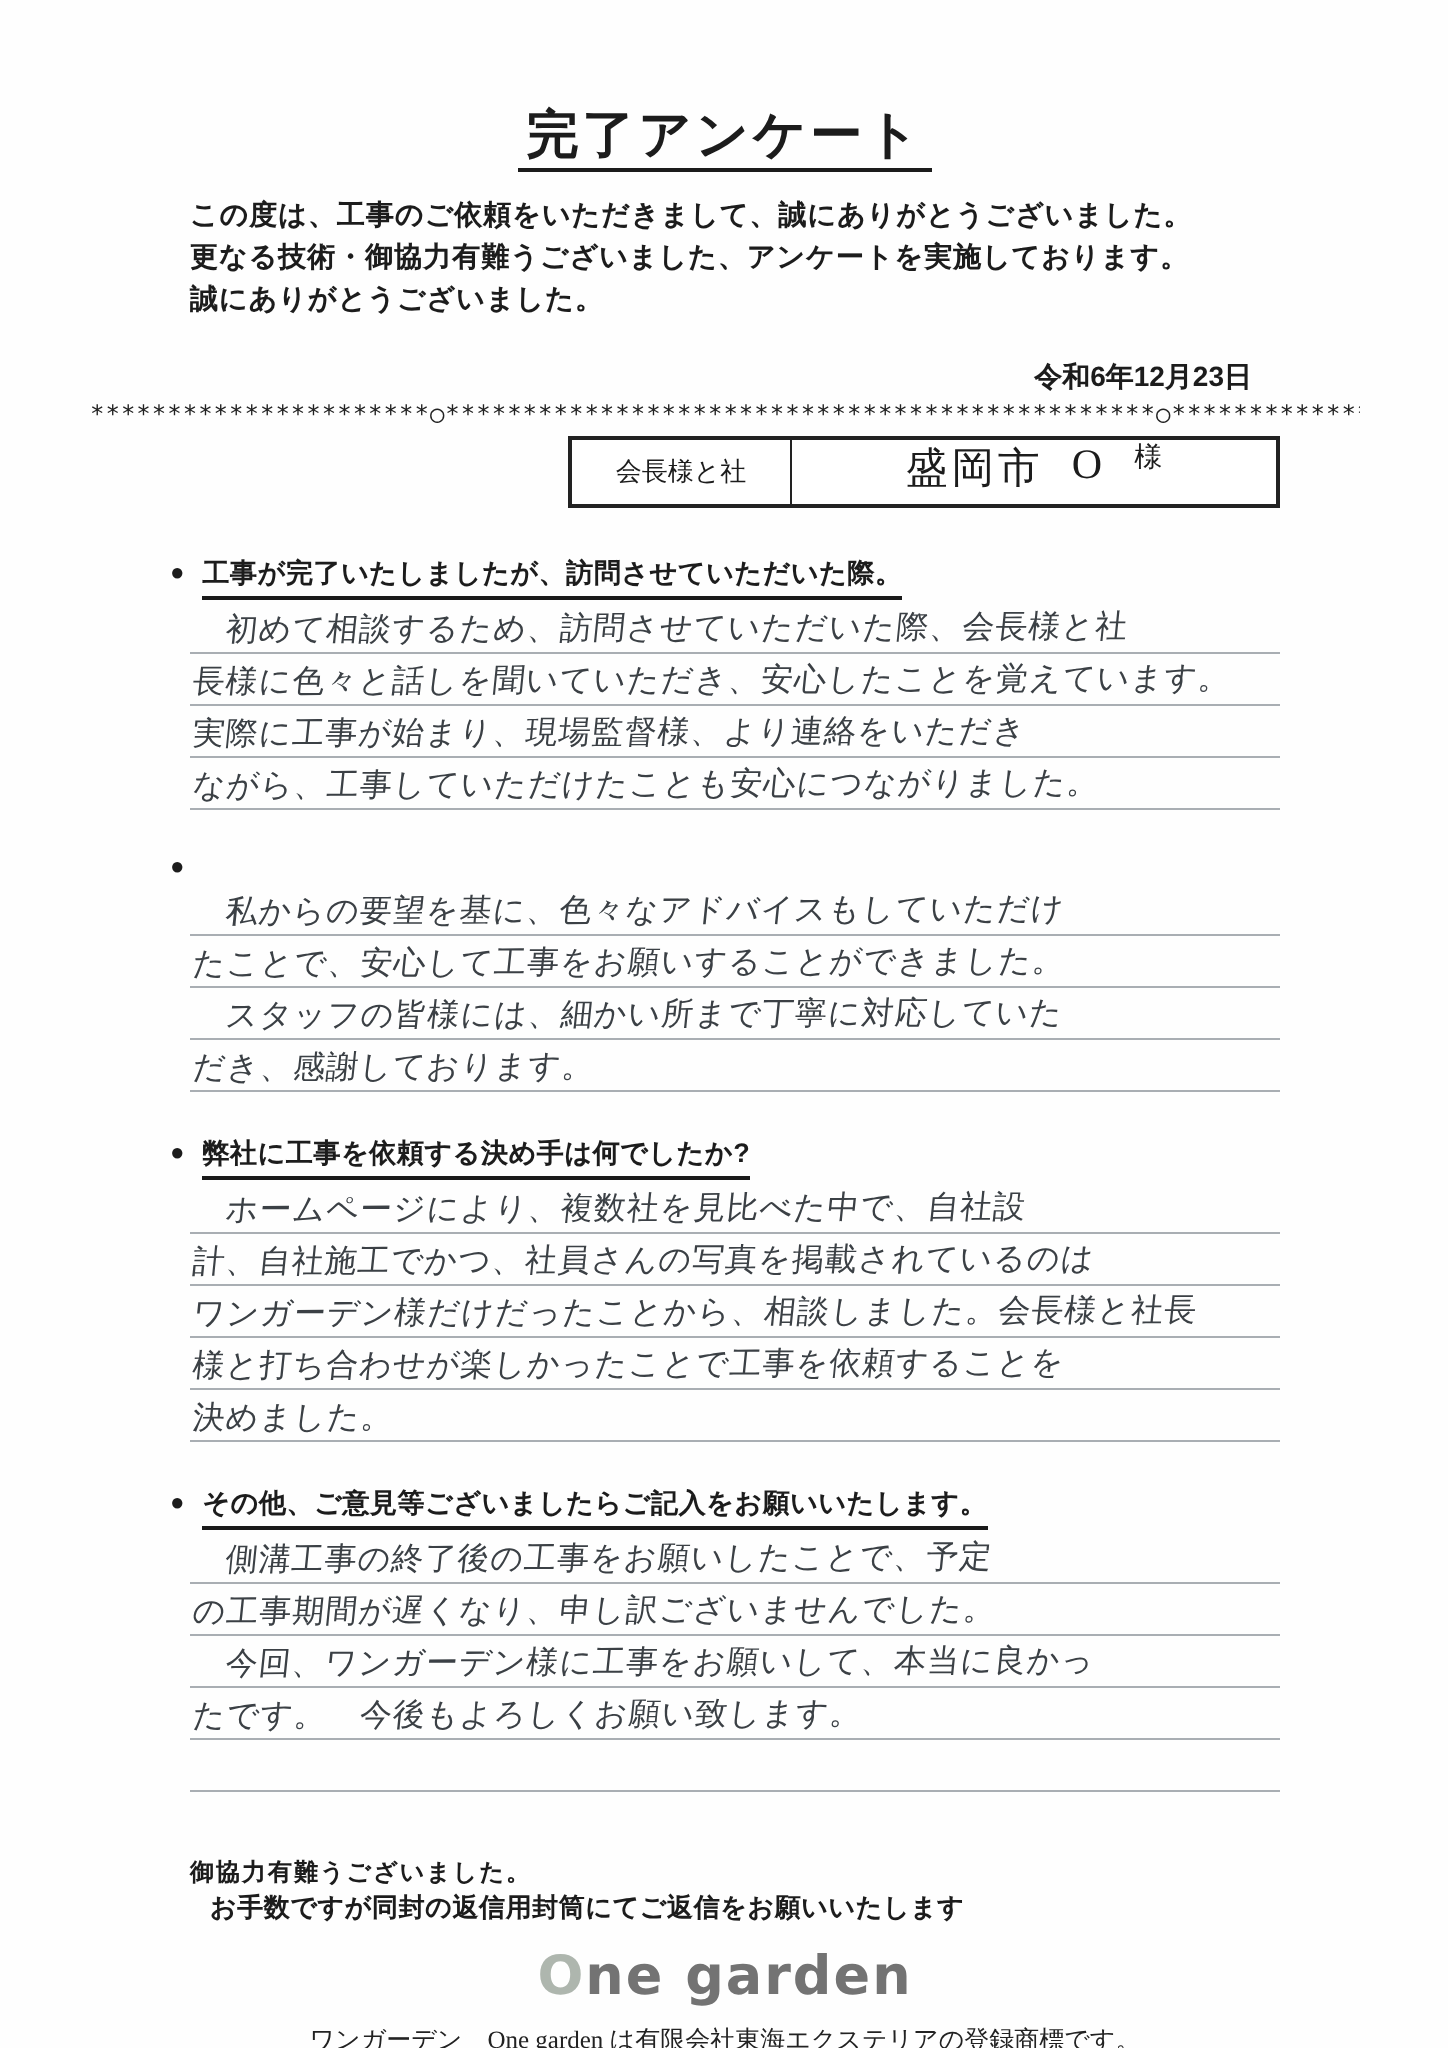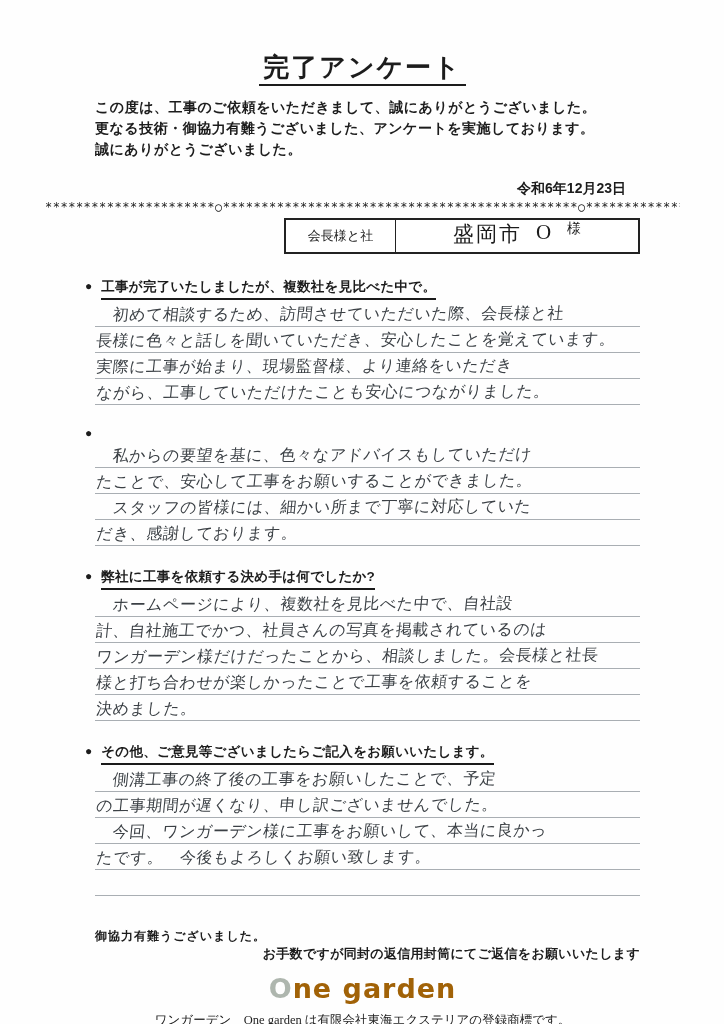--- a/index.html
+++ b/index.html
@@ -102,32 +102,31 @@
     text-align: right;
     font-family: "Liberation Serif", serif;
     font-size: 14.5px;
     margin: 10px 14px 6px 0;
     letter-spacing: 1px;
   }
   .reply-note {
     font-size: 13px; font-weight: bold;
     margin-left: 20px;
     letter-spacing: 0.3px;
-    text-align: right;
   }
   .logo {
     text-align: center;
     margin-top: 10px;
     font-family: "DejaVu Sans", sans-serif;
     font-weight: bold;
     font-size: 27px;
     letter-spacing: 1px;
   }
   .logo-o { color: #aeb6ae; }
-  .logo-rest { color: #a16207; }
+  .logo-rest { color: #737373; }
   .trademark {
     text-align: center;
     font-family: "Liberation Serif", serif;
     font-size: 12.5px;
     margin-top: 8px;
     color: #222;
   }
 </style>
 </head>
 <body>
@@ -151,21 +150,21 @@
     <div class="name-value">
       <span class="name-city">盛岡市</span>
       <span class="name-initial">O</span>
       <span class="name-honorific">様</span>
     </div>
   </div>
 
   <section class="qa first">
     <div class="q-head">
       <span class="bullet">●</span>
-      <span class="q-title">工事が完了いたしましたが、複数社を見比べた中で。</span>
+      <span class="q-title">工事が完了いたしましたが、訪問させていただいた際。</span>
     </div>
     <div class="answers">
       <div class="ans-line"><span class="hw">　初めて相談するため、訪問させていただいた際、会長様と社</span></div>
       <div class="ans-line"><span class="hw">長様に色々と話しを聞いていただき、安心したことを覚えています。</span></div>
       <div class="ans-line"><span class="hw">実際に工事が始まり、現場監督様、より連絡をいただき</span></div>
       <div class="ans-line"><span class="hw">ながら、工事していただけたことも安心につながりました。</span></div>
     </div>
   </section>
 
   <section class="qa">

